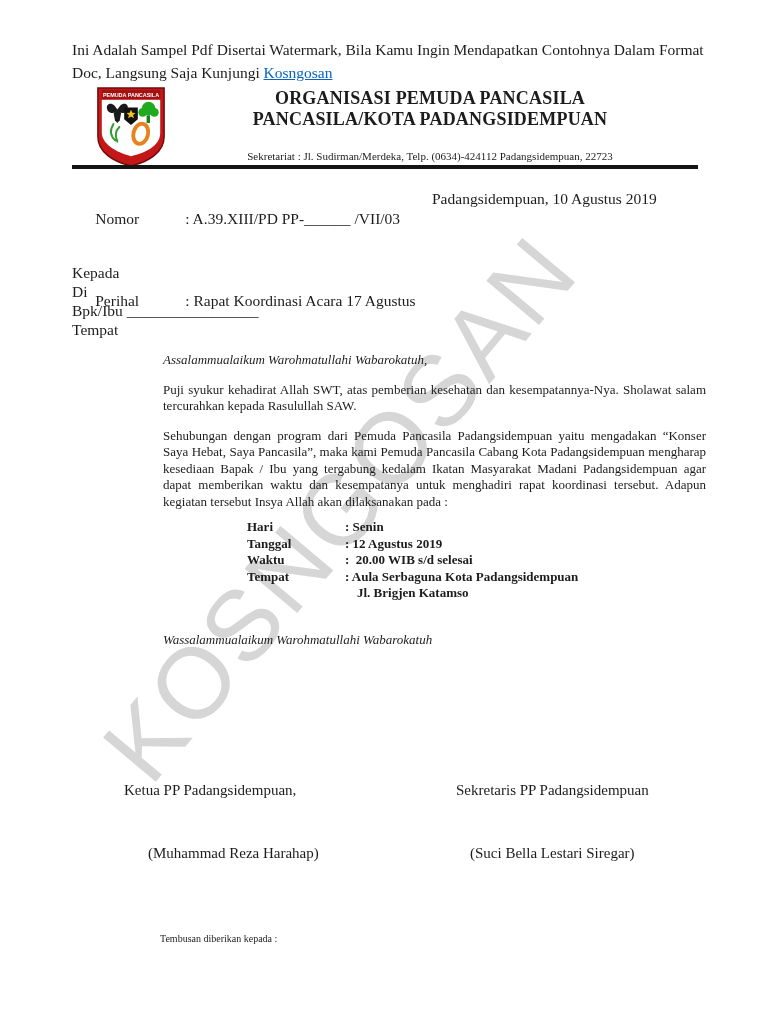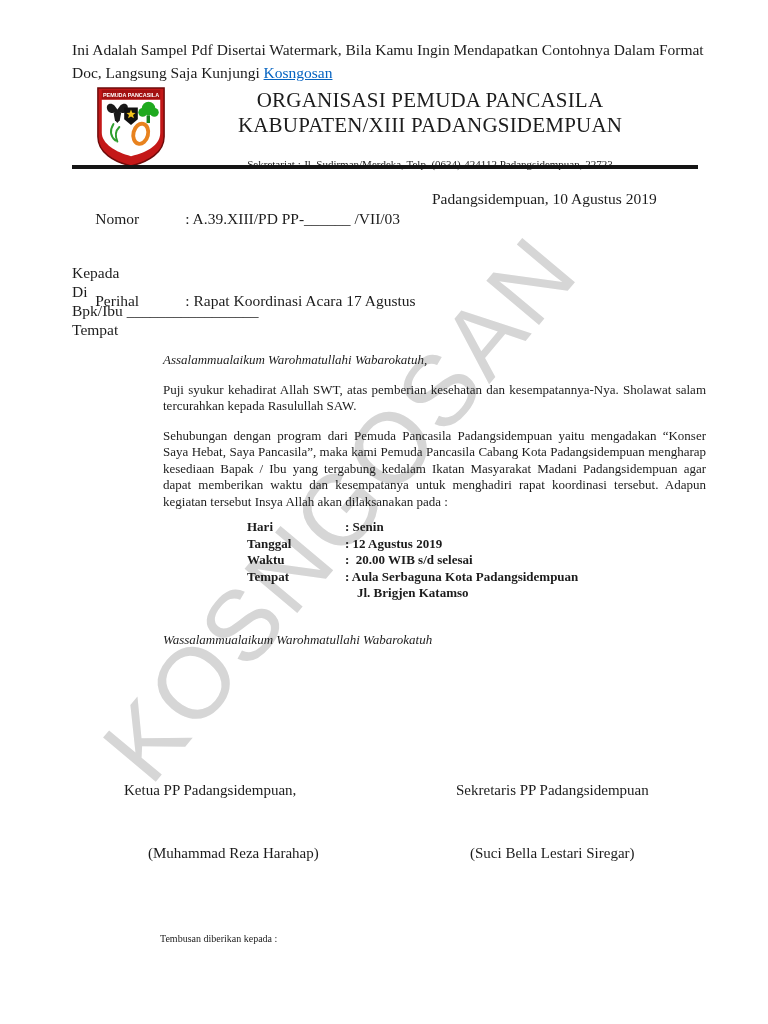--- a/index.html
+++ b/index.html
@@ -11,21 +11,21 @@
     position:absolute;left:-62px;top:452px;width:800px;height:110px;
     text-align:center;font-family:"Liberation Sans", sans-serif;
     font-size:100px;letter-spacing:3px;color:#d6d6d6;
     transform:rotate(-50deg);z-index:0;user-select:none;white-space:nowrap;
   }
   .content{position:absolute;inset:0;z-index:1;}
   .disclaimer{position:absolute;left:72px;top:38px;width:648px;font-size:15.5px;line-height:1.5;}
   .disclaimer a{color:#0563c1;text-decoration:underline;cursor:pointer;}
   .logo{position:absolute;left:94px;top:84px;width:74px;height:82px;}
   .org-block{position:absolute;left:170px;top:88px;width:520px;text-align:center;}
-  .org-title{font-size:21px;font-weight:normal;line-height:1.18;letter-spacing:.2px;}
+  .org-title{font-size:18px;font-weight:bold;line-height:1.18;letter-spacing:.2px;}
   .org-sub{font-size:11px;margin-top:20px;}
   .rule{position:absolute;left:72px;top:165px;width:626px;height:4px;background:#151515;}
   .meta{position:absolute;left:72px;top:189px;width:628px;font-size:15.5px;line-height:1.32;}
   .meta-row{position:relative;white-space:pre-wrap;}
   .meta-label{display:inline-block;width:90px;}
   .city-date{position:absolute;left:360px;top:0;}
   .recipient{position:absolute;left:72px;top:264px;font-size:15.5px;line-height:1.22;}
   .letter-body{position:absolute;left:163px;top:352px;width:543px;font-size:13px;line-height:1.27;}
   .salutation{font-style:italic;}
   .para{text-align:justify;margin:13px 0 0 0;}
@@ -70,21 +70,21 @@
     <g>
       <path d="M31,24 h14 v12 l-7,6 -7,-6 Z" fill="#111111"></path>
       <polygon points="38,26.2 39.3,29.4 42.7,29.6 40.1,31.8 41,35.1 38,33.3 35,35.1 35.9,31.8 33.3,29.6 36.7,29.4" fill="#f2c31c"></polygon>
     </g>
     <path d="M22,58 q-8,-7 -2,-17 M24,59 q-4,-9 2,-15" stroke="#2e9e2e" stroke-width="2" fill="none" stroke-linecap="round"></path>
     <ellipse cx="48" cy="51" rx="7.5" ry="10.5" fill="none" stroke="#e8821e" stroke-width="4" transform="rotate(14 48 51)"></ellipse>
   </svg>
 
   <div class="org-block">
     <div class="org-title">ORGANISASI PEMUDA PANCASILA</div>
-    <div class="org-title">KABUPATEN/XIII PADANGSIDEMPUAN</div>
+    <div class="org-title">PANCASILA/KOTA PADANGSIDEMPUAN</div>
     <div class="org-sub">Sekretariat : Jl. Sudirman/Merdeka, Telp. (0634)-424112 Padangsidempuan, 22723</div>
   </div>
 
   <div class="rule"></div>
 
   <div class="meta">
     <div class="meta-row">
       <span class="meta-label">Nomor</span><span>: A.39.XIII/PD PP-______ /VII/03</span>
       <span class="city-date">Padangsidempuan, 10 Agustus 2019</span>
     </div>

